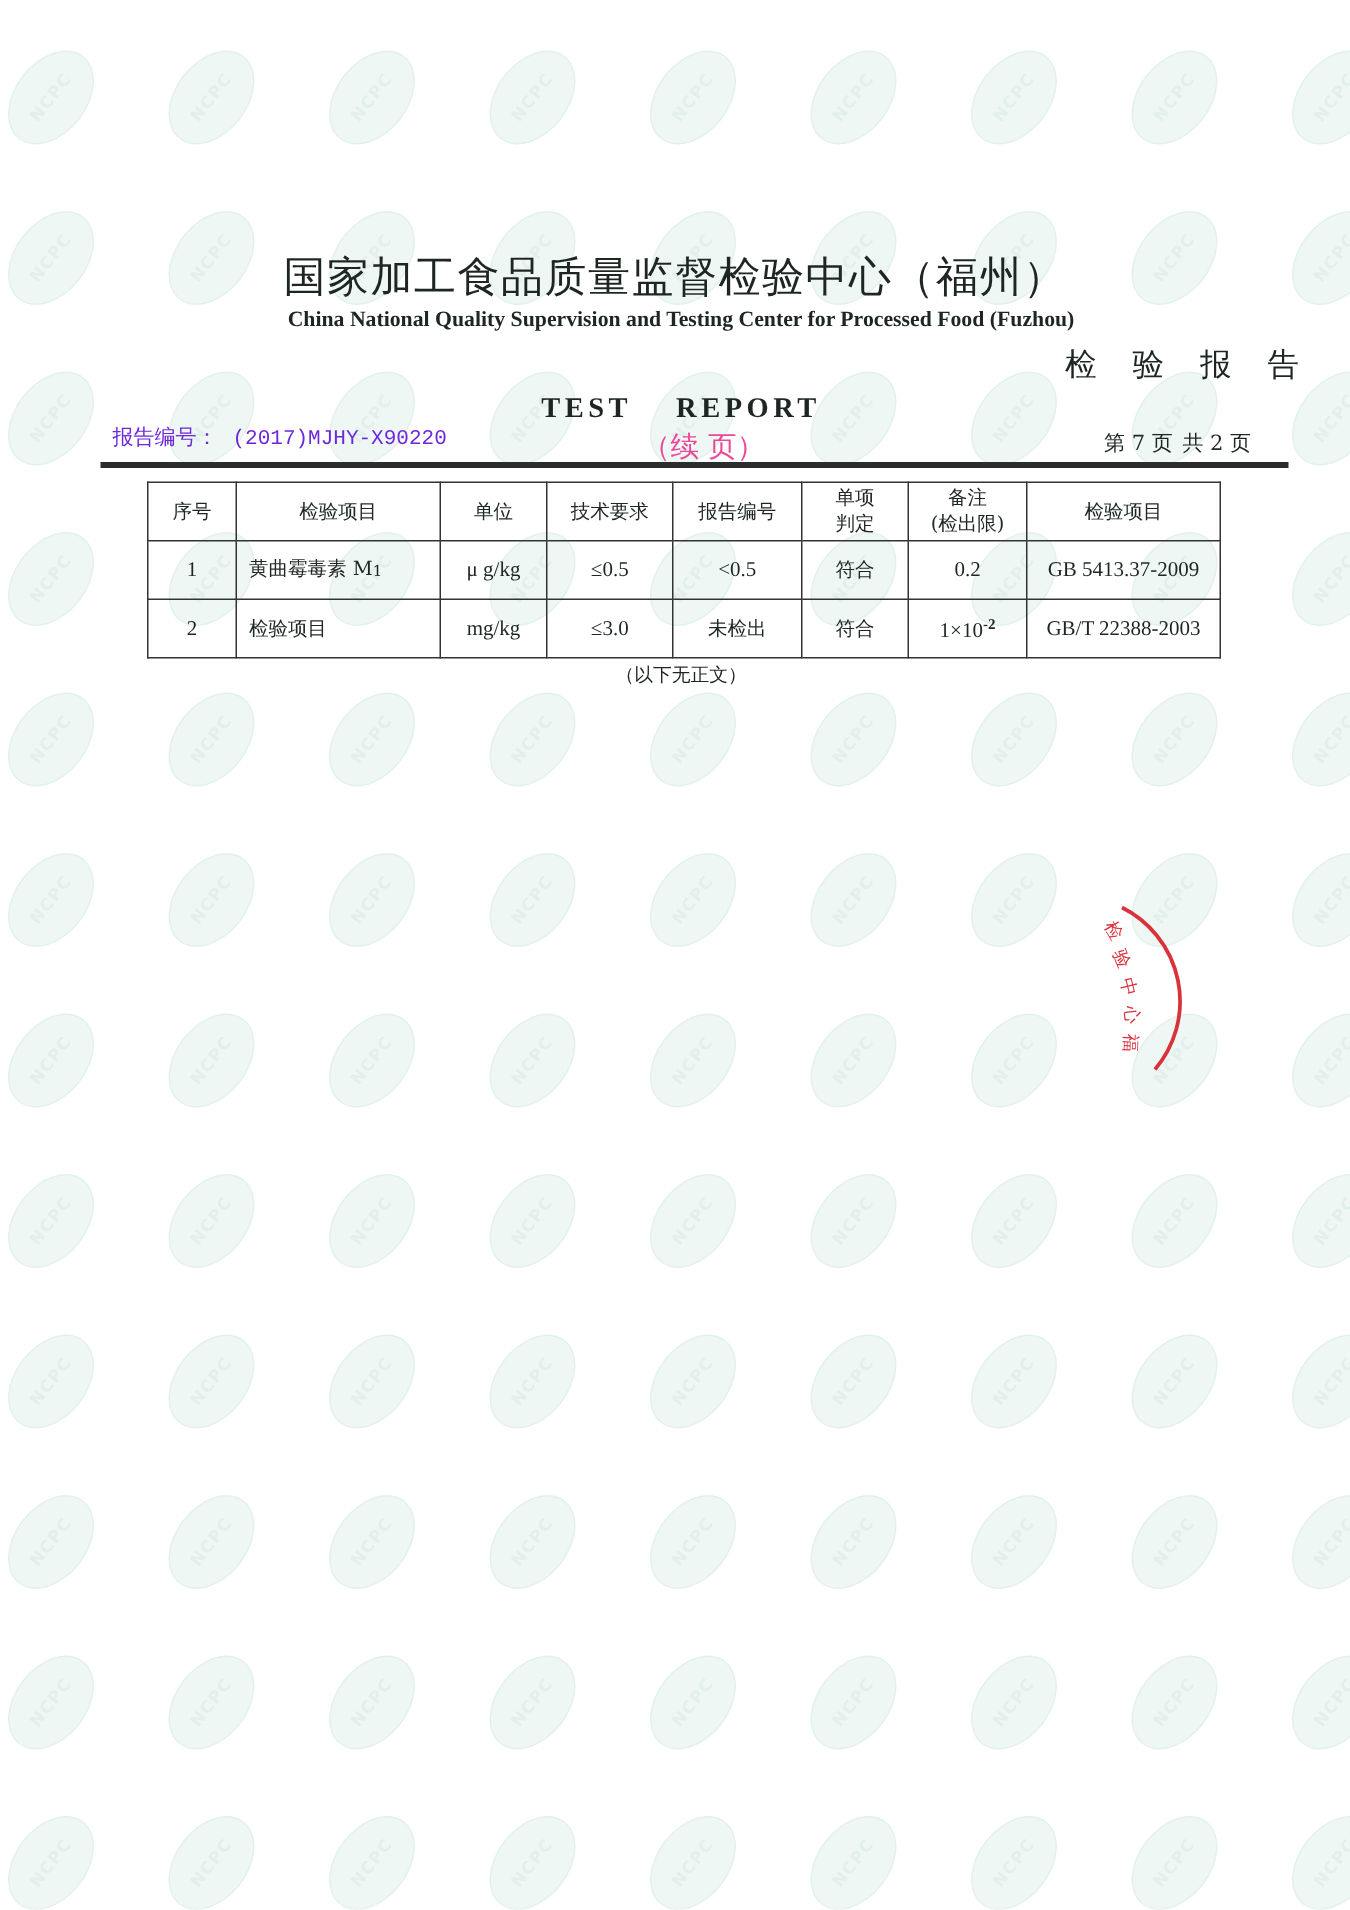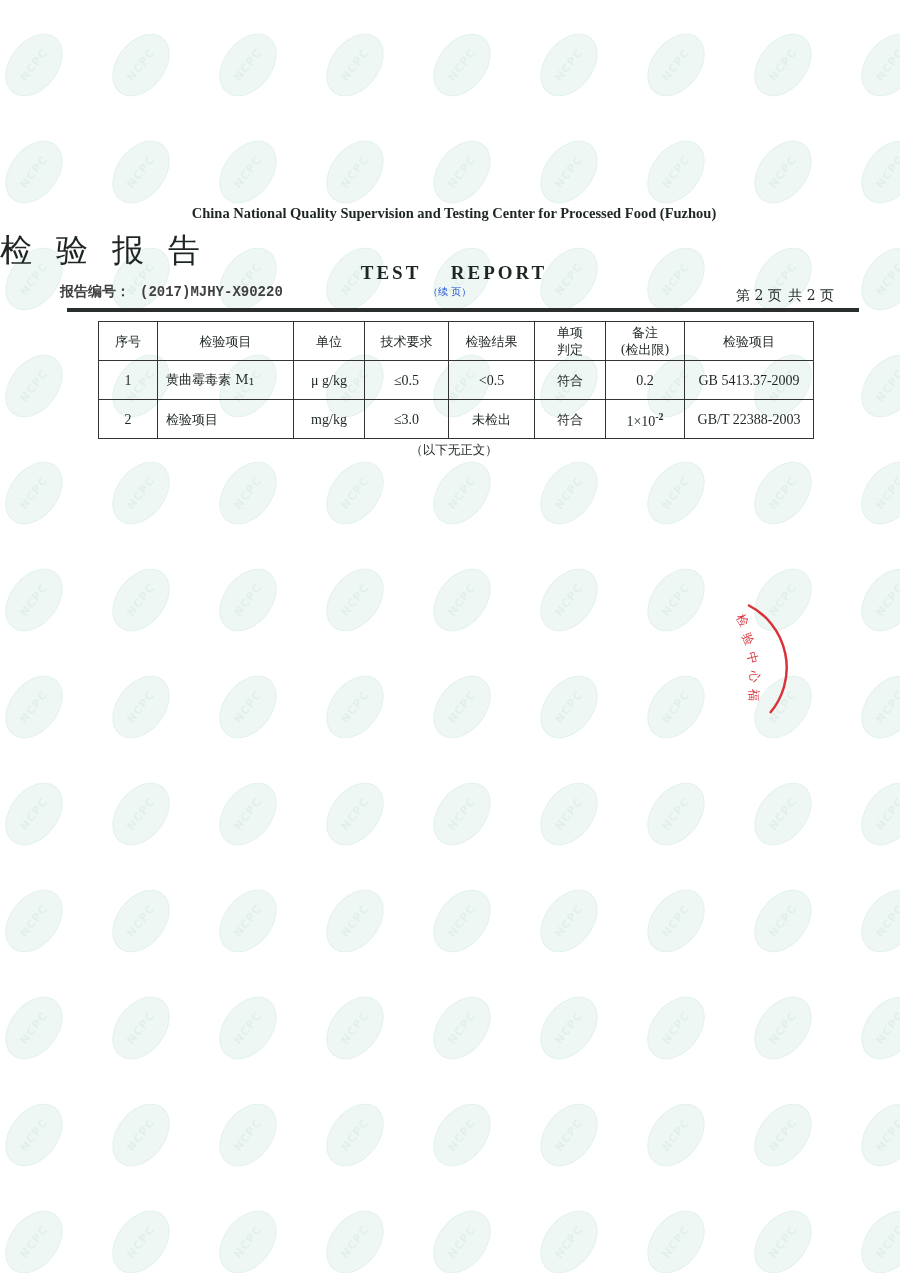--- a/index.html
+++ b/index.html
@@ -26,33 +26,33 @@
     position: absolute; left: 0; width: 900px; top: 166px; text-align: center;
     font-size: 28px; letter-spacing: 1px; color: #1e2622;
     font-family: "DejaVu Serif", serif;
   }
   .title-en {
     position: absolute; left: 0; width: 908px; top: 205px; text-align: center;
     font-size: 14.5px; font-weight: bold; color: #1e2622;
     font-family: "Liberation Serif", serif;
   }
   .title-report-cn {
-    position: absolute; left: 0; width: 890px; top: 229px; text-align: left;
-    font-size: 32px; letter-spacing: 24px; color: #1e2622;
+    position: absolute; left: 0; width: 890px; top: 229px; text-align: right;
+    font-size: 21px; letter-spacing: 24px; color: #1e2622;
   }
   .title-report-en {
     position: absolute; left: 0; width: 908px; top: 262px; text-align: center;
     font-size: 19px; font-weight: bold; letter-spacing: 3px; word-spacing: 22px; color: #1e2622;
     font-family: "Liberation Serif", serif;
   }
   .report-no {
-    position: absolute; left: 60px; top: 283px; font-size: 14px; color: #404040; font-weight: bold;
+    position: absolute; left: 75px; top: 283px; font-size: 14px; color: #6d28d9;
   }
   .report-no .num { font-family: "Liberation Mono", monospace; font-size: 14px; margin-left: 10px; }
-  .continued { position: absolute; left: 428px; top: 285px; font-size: 10px; color: #1d4ed8; }
+  .continued { position: absolute; left: 428px; top: 285px; font-size: 19px; color: #ec4899; }
   .page-info { position: absolute; left: 736px; top: 287px; font-size: 14px; color: #1e2622; }
   .page-info span { margin-right: 2px; }
   .divider {
     position: absolute; left: 67px; top: 308px; width: 792px; height: 4px;
     background: #2a2e2c;
   }
   table.results {
     position: absolute; left: 98px; top: 321px; border-collapse: collapse;
     font-size: 13px; color: #1e2622;
   }
@@ -178,30 +178,31 @@
     <div class="wm" style="left: 224px; top: 1207px;"></div>
     <div class="wm" style="left: 331px; top: 1207px;"></div>
     <div class="wm" style="left: 438px; top: 1207px;"></div>
     <div class="wm" style="left: 545px; top: 1207px;"></div>
     <div class="wm" style="left: 652px; top: 1207px;"></div>
     <div class="wm" style="left: 759px; top: 1207px;"></div>
     <div class="wm" style="left: 866px; top: 1207px;"></div>
   </div>
 
 <div class="content">
+  <div class="title-cn">国家加工食品质量监督检验中心（福州）</div>
   <div class="title-en">China National Quality Supervision and Testing Center for Processed Food (Fuzhou)</div>
   <div class="title-report-cn">检验报告</div>
   <div class="title-report-en">TEST REPORT</div>
 
   <div class="report-no">
     <span>报告编号：</span><span class="num">(2017)MJHY-X90220</span>
   </div>
   <div class="continued">（续 页）</div>
   <div class="page-info">
-    <span>第 2 页</span>
+    <span>第 7 页</span>
     <span>共 2 页</span>
   </div>
   <div class="divider"></div>
 
   <table class="results">
     <colgroup>
       <col style="width:59px">
         <col style="width:136px">
         <col style="width:71px">
         <col style="width:84px">
@@ -209,21 +210,21 @@
         <col style="width:71px">
         <col style="width:79px">
         <col style="width:129px">
     </colgroup>
     <thead>
       <tr>
         <th>序号</th>
         <th>检验项目</th>
         <th>单位</th>
         <th>技术要求</th>
-        <th>检验结果</th>
+        <th>报告编号</th>
         <th><span>单项</span><br><span>判定</span></th>
         <th><span>备注</span><br><span>(检出限)</span></th>
         <th>检验项目</th>
       </tr>
     </thead>
     <tbody>
       <tr>
         <td class="num">1</td>
         <td class="item"><span>黄曲霉毒素 M</span><sub class="m1">1</sub></td>
         <td class="num">μ g/kg</td>

